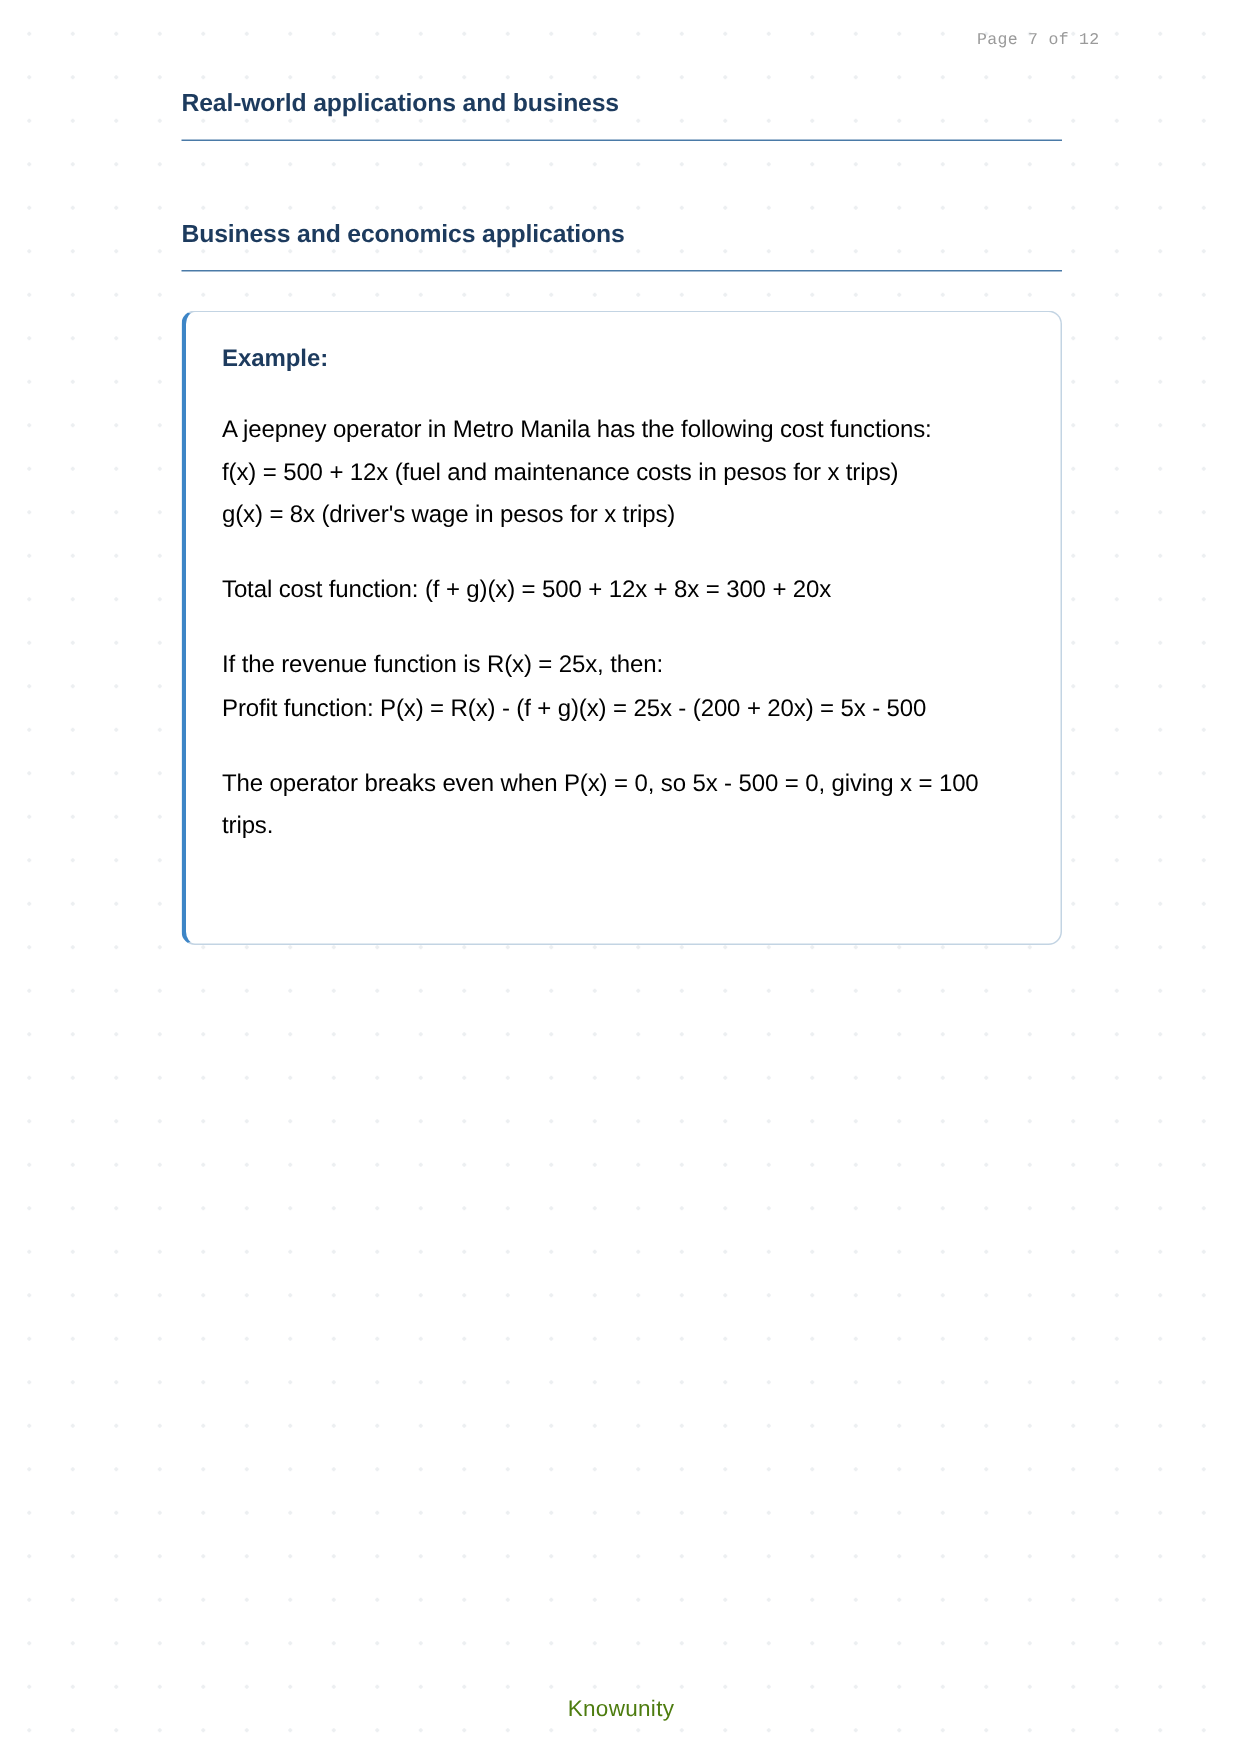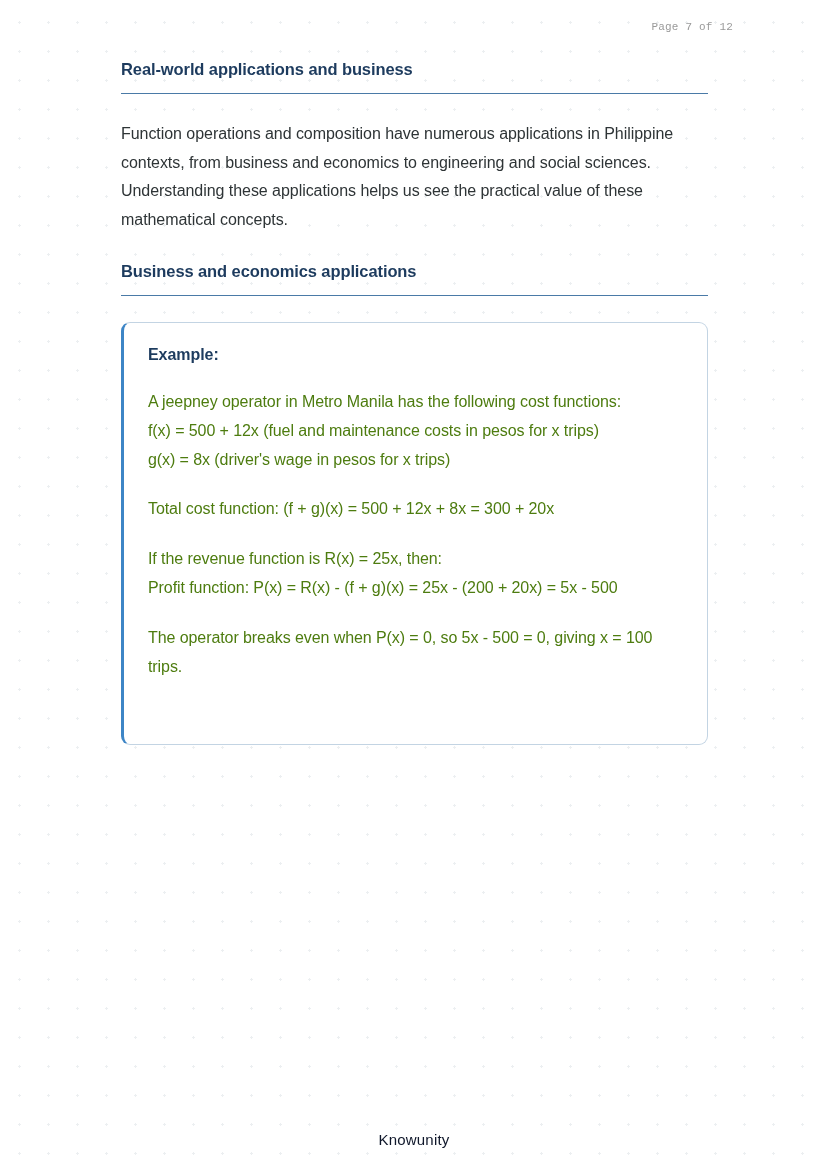--- a/index.html
+++ b/index.html
@@ -90,57 +90,56 @@
   .example-label {
     font-size: 16px;
     font-weight: bold;
     color: #1d3b5e;
     margin: 0 0 24px 0;
     line-height: 1.2;
     letter-spacing: -0.05px;
   }
   .example-para {
     font-size: 16px;
-    color: #4d7c0f;
+    color: #000000;
     line-height: 28.8px;
     margin: 0 0 21px 0;
     letter-spacing: -0.08px;
   }
   .example-para:last-child {
     margin-bottom: 4px;
   }
   .example-line {
     display: block;
   }
   .footer-watermark {
     position: absolute;
     left: 0;
     top: 1131px;
     width: 828px;
     text-align: center;
     font-size: 15px;
-    color: #0f172a;
+    color: #4d7c0f;
     letter-spacing: 0.2px;
   }
 </style>
 </head>
 <body>
 
 <div id="dot-grid"></div>
 
 <div id="page">
 
   <div class="page-number">Page 7 of 12</div>
 
   <div class="content">
 
     <h2 class="section-heading">Real-world applications and business</h2>
     <div class="heading-rule"></div>
 
-    <p class="body-paragraph">Function operations and composition have numerous applications in Philippine contexts, from business and economics to engineering and social sciences. Understanding these applications helps us see the practical value of these mathematical concepts.</p>
 
     <div class="spacer-before-sub"></div>
 
     <h3 class="section-heading">Business and economics applications</h3>
     <div class="heading-rule"></div>
 
     <div class="example-box">
 
       <div class="example-label">Example:</div>
 

